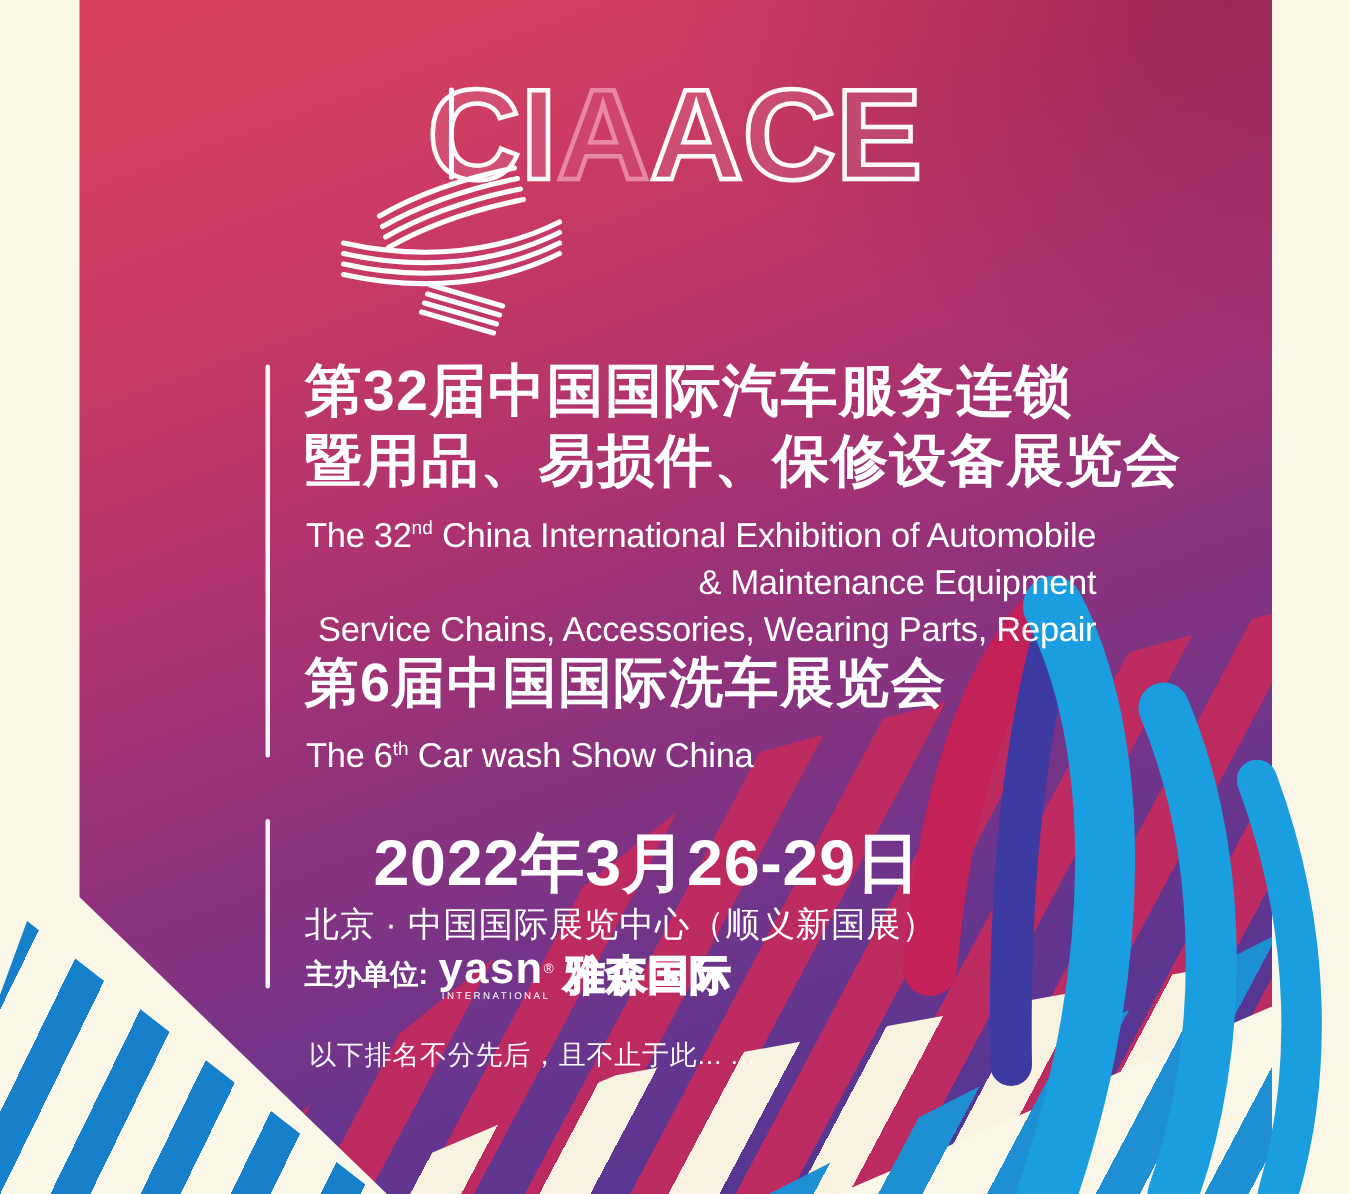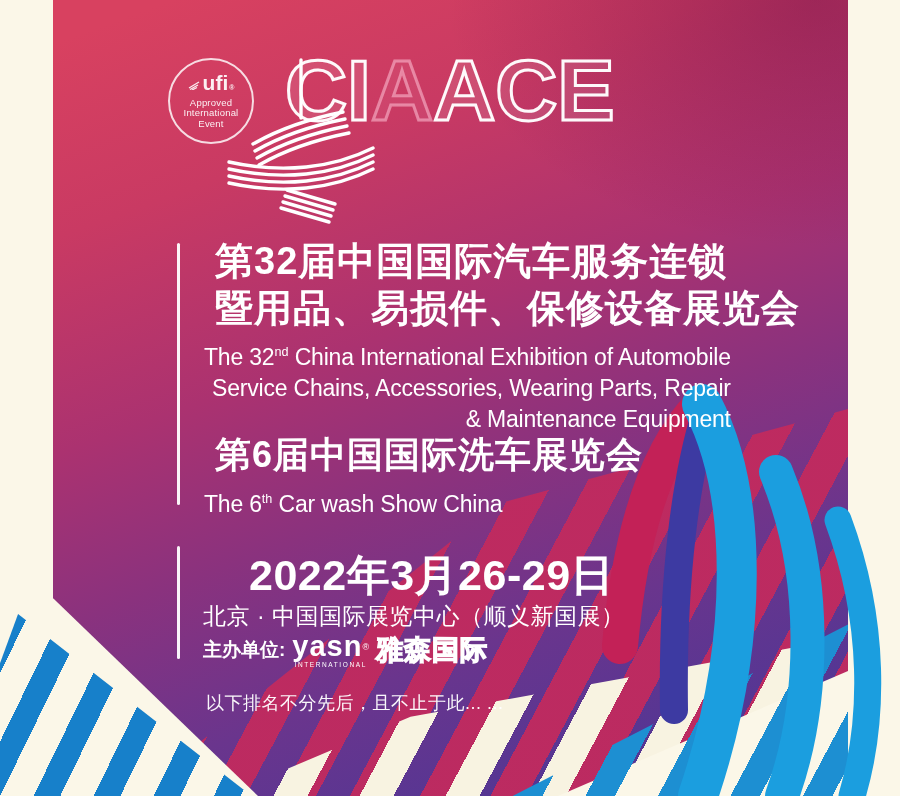--- a/index.html
+++ b/index.html
@@ -72,21 +72,21 @@
     color:rgba(255,255,255,.10);
     -webkit-text-stroke:3px rgba(255,255,255,.97);
   }
   .ciaace .faded{ -webkit-text-stroke-color:rgba(255,195,215,.55); color:rgba(255,195,215,.08);}
   .tagline{left:308px; top:144px; font-size:31px; font-weight:bold; letter-spacing:3px;}
 
   .rule{width:3px; background:rgba(255,255,255,.95); border-radius:2px; position:absolute;}
   .rule-1{left:124px; top:243px; height:262px;}
   .rule-2{left:124px; top:546px; height:113px;}
 
-  .zh-big{font-weight:bold; letter-spacing:1px;margin-left:12px;}
+  .zh-big{font-weight:bold; letter-spacing:1px;}
   .expo1-zh{left:150px; top:238px; font-size:38px; line-height:47px;}
   .en-block{font-size:23px; line-height:31px; letter-spacing:-.2px;text-align:right;}
   .expo1-en{left:151px; top:337px;}
   .expo2-zh{left:150px; top:431px; font-size:36px;}
   .expo2-en{left:151px; top:484px;}
   .sup{font-size:.55em; vertical-align:super; letter-spacing:0;}
 
   .date{left:150px; top:547px; font-size:43px; font-weight:bold; letter-spacing:.5px;margin-left:46px;}
   .venue{left:150px; top:601px; font-size:23px; font-weight:normal; letter-spacing:.5px;}
   .organizer{left:150px; top:632px; display:flex; align-items:center; gap:7px;}
@@ -119,32 +119,20 @@
     <path d="M116,24 C162,112 164,262 112,416" stroke="#1b9edf" stroke-width="40" fill="none" stroke-linecap="round"></path>
     <path d="M190,92 C232,192 230,322 196,416" stroke="#1b9edf" stroke-width="34" fill="none" stroke-linecap="round"></path>
     <path d="M252,140 C290,242 288,342 266,416" stroke="#1b9edf" stroke-width="27" fill="none" stroke-linecap="round"></path>
   </svg>
 
   <div class="corner-cream"></div>
   <div class="corner-blue"></div>
 
   <div class="content">
 
-    <div class="abs ufi-badge">
-      <div class="ufi-brand">
-        <svg width="14" height="11" viewBox="0 0 14 11">
-          <path d="M1,9 L11,3 M2,10.5 L10,6 M4,11 L9,8.5" stroke="rgba(255,255,255,.9)" stroke-width="1.3" fill="none"></path>
-        </svg>
-        <span>ufi</span>
-          <span class="ufi-reg">®</span>
-      </div>
-      <div class="ufi-line">Approved</div>
-      <div class="ufi-line">International</div>
-      <div class="ufi-line">Event</div>
-    </div>
 
     <svg class="abs swirl" viewBox="0 0 154 172">
       <g stroke="#ffffff" stroke-width="3.4" fill="none" stroke-linecap="round">
         <path d="M78,4 L78,62"></path>
         <path d="M120,56 C90,62 58,72 30,88"></path>
         <path d="M122,63 C92,69 60,79 32,95"></path>
         <path d="M124,70 C94,76 62,86 34,102"></path>
         <path d="M126,77 C96,83 64,93 36,109"></path>
         <path d="M6,106 C60,118 110,112 150,92"></path>
         <path d="M6,113 C60,125 110,119 150,99"></path>
@@ -160,22 +148,22 @@
     <div class="abs ciaace"><span>C</span><span>I</span><span class="faded">A</span><span>A</span><span>C</span><span>E</span></div>
 
     <div class="rule rule-1"></div>
 
     <div class="abs zh-big expo1-zh">
       <div>第32届中国国际汽车服务连锁</div>
       <div>暨用品、易损件、保修设备展览会</div>
     </div>
     <div class="abs en-block expo1-en">
       <div><span>The 32</span><span class="sup">nd</span><span> China International Exhibition of Automobile</span></div>
+      <div>&amp; Maintenance Equipment</div>
       <div>Service Chains, Accessories, Wearing Parts, Repair</div>
-      <div>&amp; Maintenance Equipment</div>
     </div>
 
     <div class="abs zh-big expo2-zh">第6届中国国际洗车展览会</div>
     <div class="abs en-block expo2-en"><span>The 6</span><span class="sup">th</span><span> Car wash Show China</span></div>
 
     <div class="rule rule-2"></div>
 
     <div class="abs date">2022年3月26-29日</div>
     <div class="abs venue">北京 · 中国国际展览中心（顺义新国展）</div>
     <div class="abs organizer">

